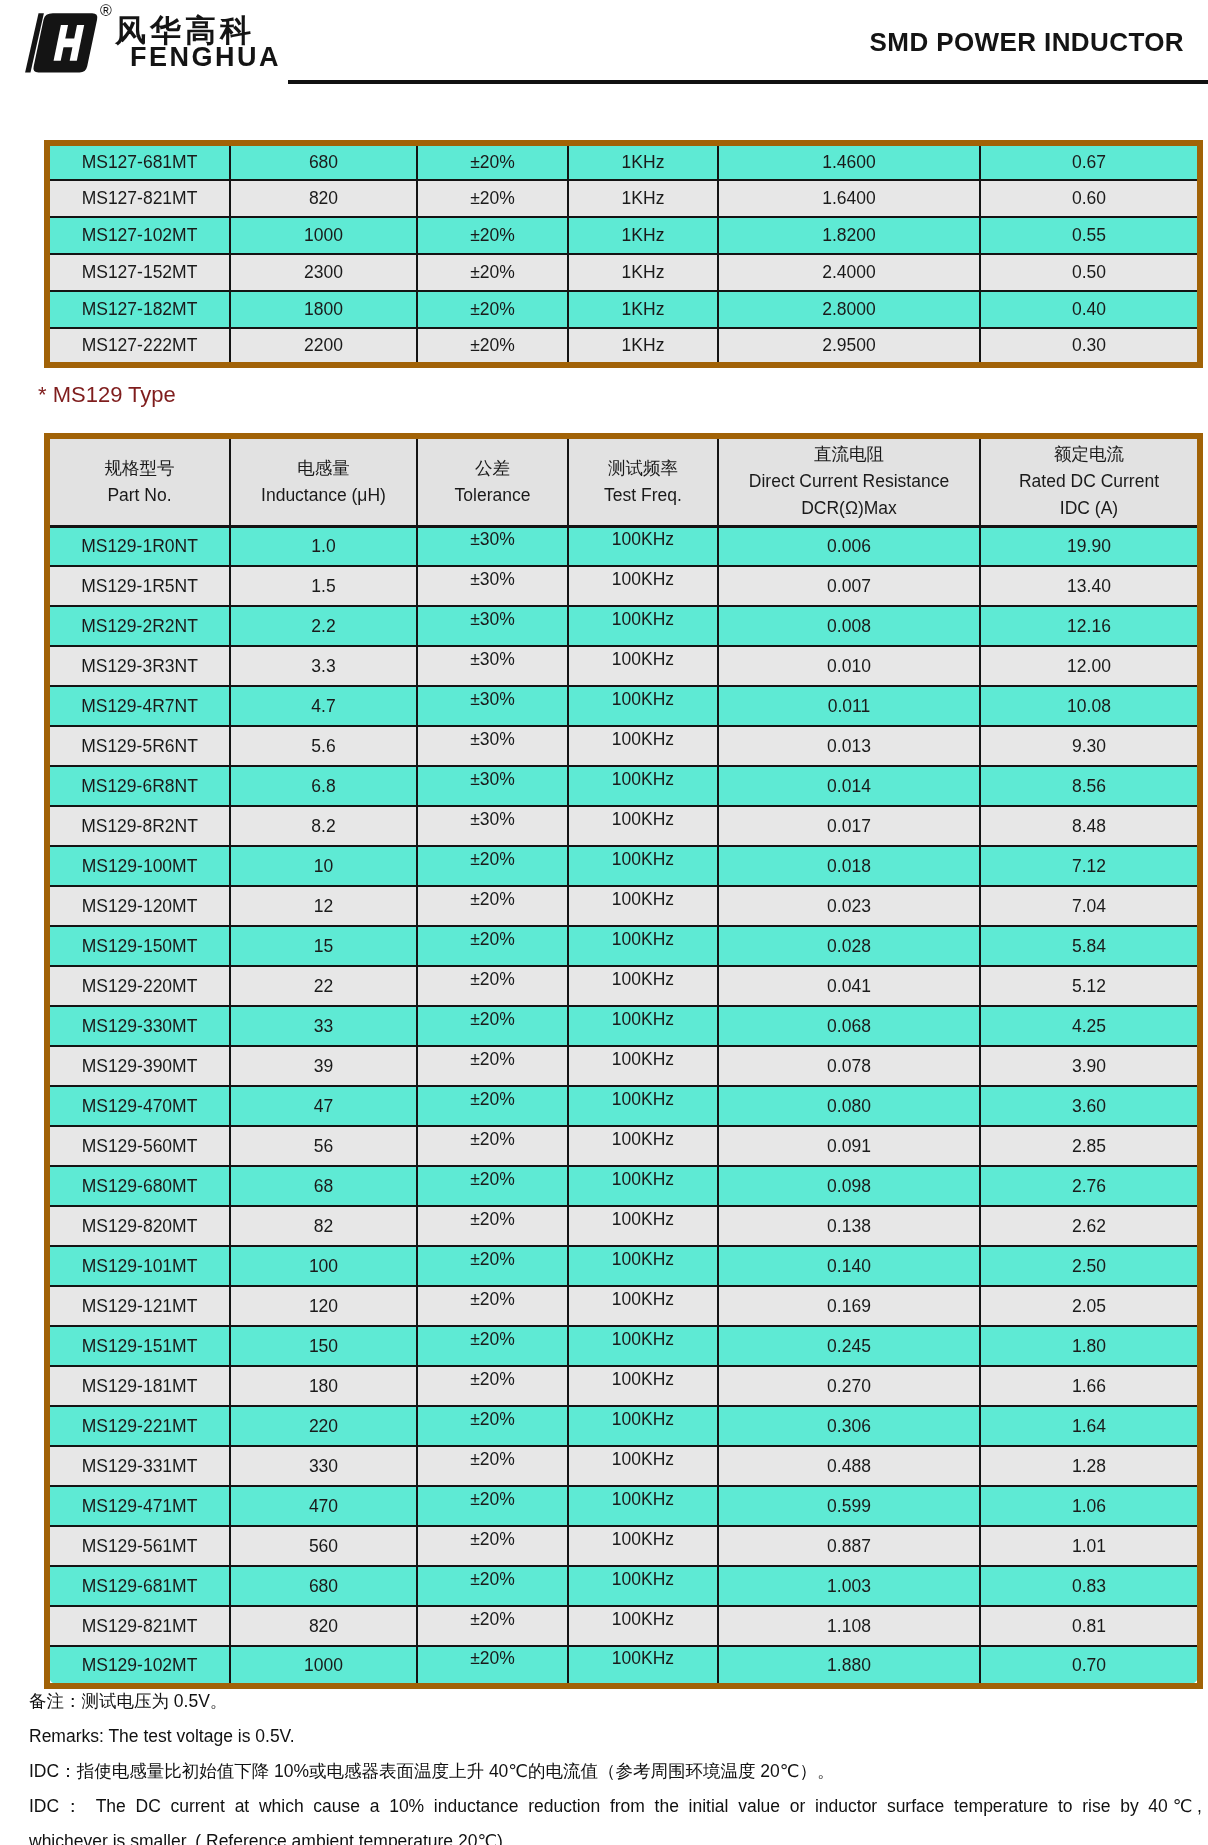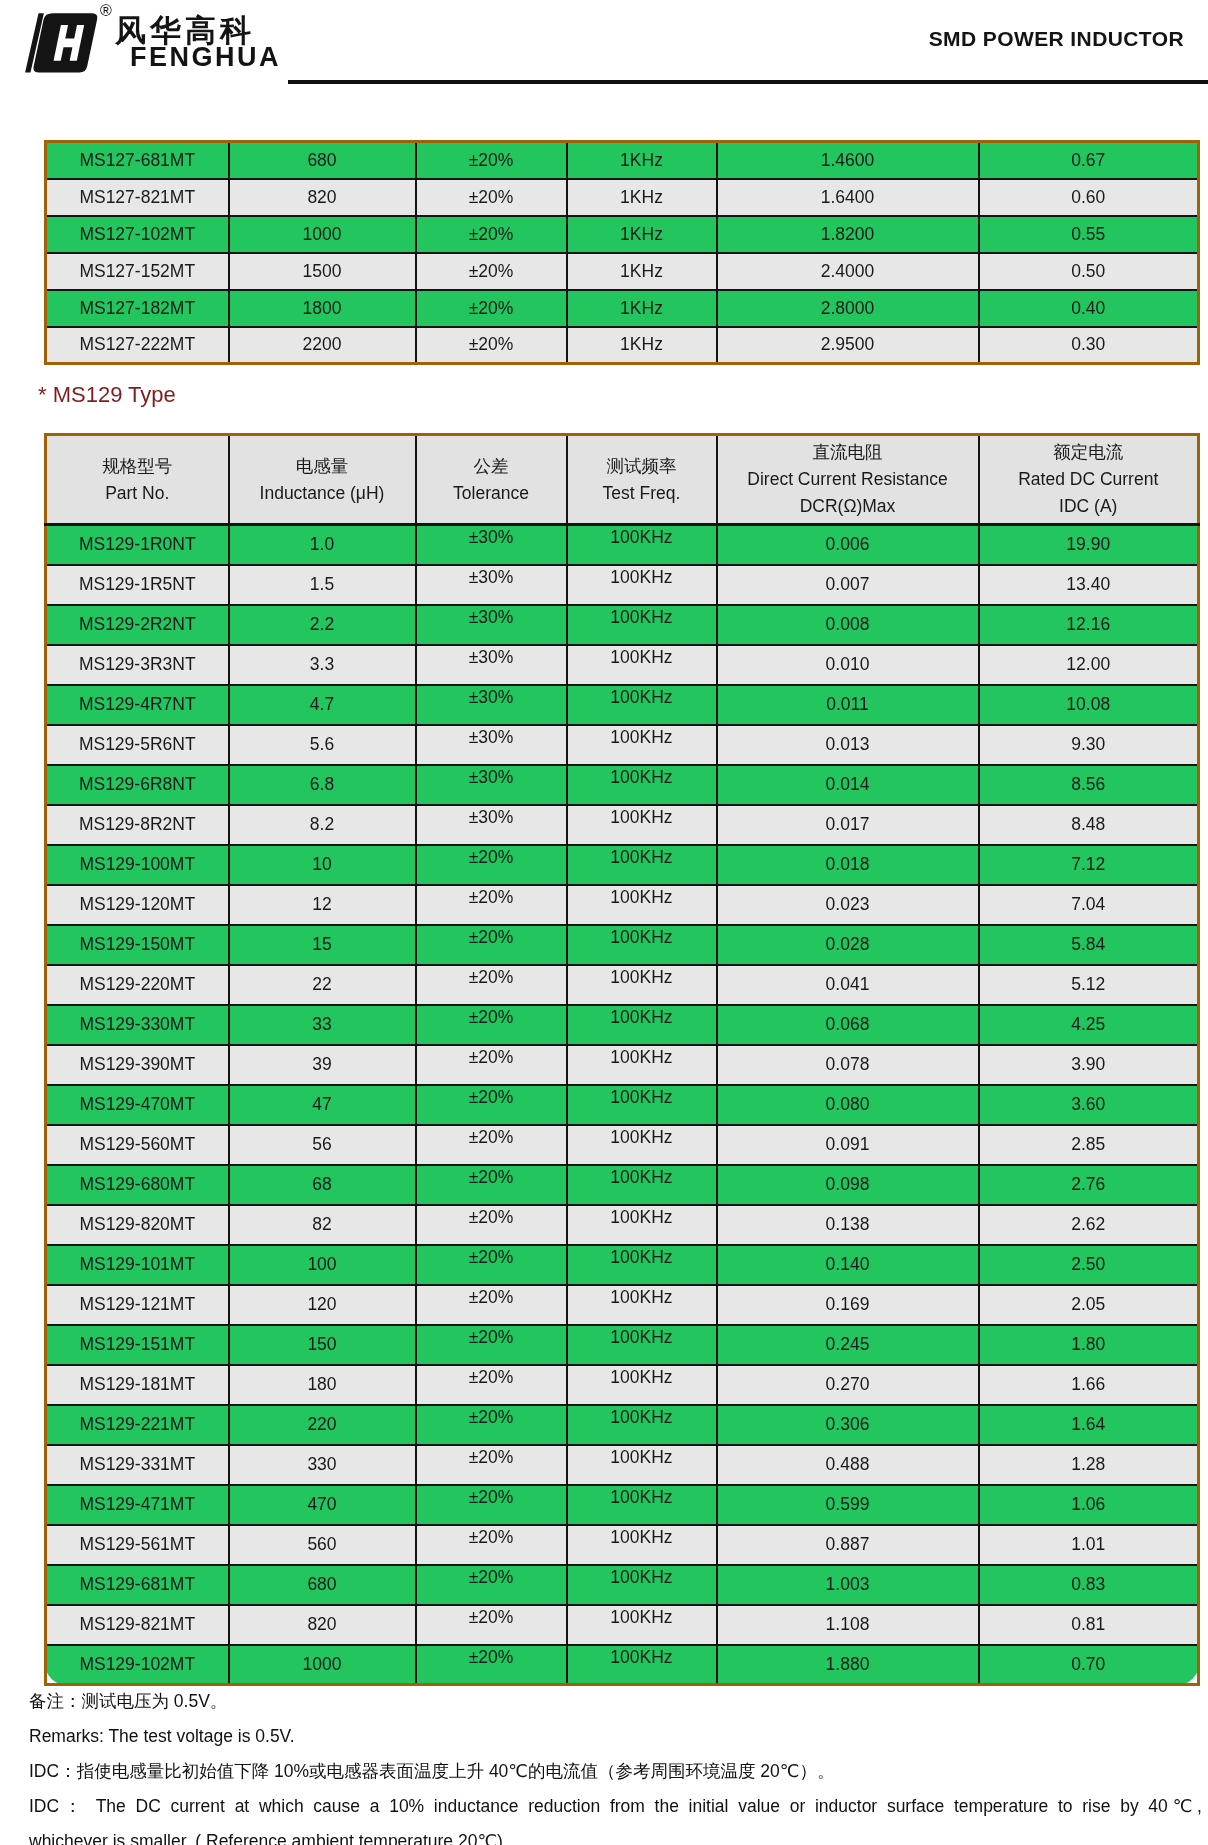--- a/index.html
+++ b/index.html
@@ -9,26 +9,26 @@
     font-family:"Liberation Sans","DejaVu Sans",sans-serif;
     color:#141414; position:relative; overflow:hidden;
   }
   .page { position:absolute; inset:0; background:#fff; }
 
   
   .logo-mark { position:absolute; left:14px; top:8px; width:92px; height:68px; }
   .reg-mark  { position:absolute; left:100px; top:2px; font-size:16px; color:#141414; }
   .brand-cn  { position:absolute; left:115px; top:10px; font-size:31px; font-weight:bold; letter-spacing:4px; white-space:nowrap; }
   .brand-en  { position:absolute; left:130px; top:42px; font-size:27px; font-weight:bold; letter-spacing:2.5px; white-space:nowrap; }
-  .doc-title { position:absolute; right:24px; top:27px; font-size:21px; font-weight:bold; letter-spacing:.4px; white-space:nowrap; }
+  .doc-title { position:absolute; right:24px; top:27px; font-size:26px; font-weight:bold; letter-spacing:.4px; white-space:nowrap; }
   .head-rule { position:absolute; left:288px; top:80px; width:920px; height:4px; background:#111; }
 
   
   table { border-collapse:collapse; table-layout:fixed; position:absolute; left:44px;
-          border:3px solid #a16207; background:#22c55e; width:1153px; }
+          border:6px solid #a16207; background:#5eead4; width:1153px; }
   #ms127 { top:140px; }
   #ms129 { top:433px;border-radius:25px; }
   td, th { border:2px solid #141414; text-align:center; vertical-align:middle;
            font-size:17.5px; color:#1a1a1a; overflow:hidden; }
   #ms127 td { height:37px; }
   #ms129 td { height:40px; }
   tbody tr:nth-child(even) td { background:#e7e7e7; }
   thead th { background:#e2e2e2; height:90px; border-bottom:3px solid #141414;
              font-weight:normal; font-size:17.5px; }
   thead .hl { line-height:27px; }
@@ -89,21 +89,21 @@
         <tr>
           <td>MS127-102MT</td>
           <td>1000</td>
           <td>±20%</td>
           <td>1KHz</td>
           <td>1.8200</td>
           <td>0.55</td>
         </tr>
         <tr>
           <td>MS127-152MT</td>
-          <td>1500</td>
+          <td>2300</td>
           <td>±20%</td>
           <td>1KHz</td>
           <td>2.4000</td>
           <td>0.50</td>
         </tr>
         <tr>
           <td>MS127-182MT</td>
           <td>1800</td>
           <td>±20%</td>
           <td>1KHz</td>

